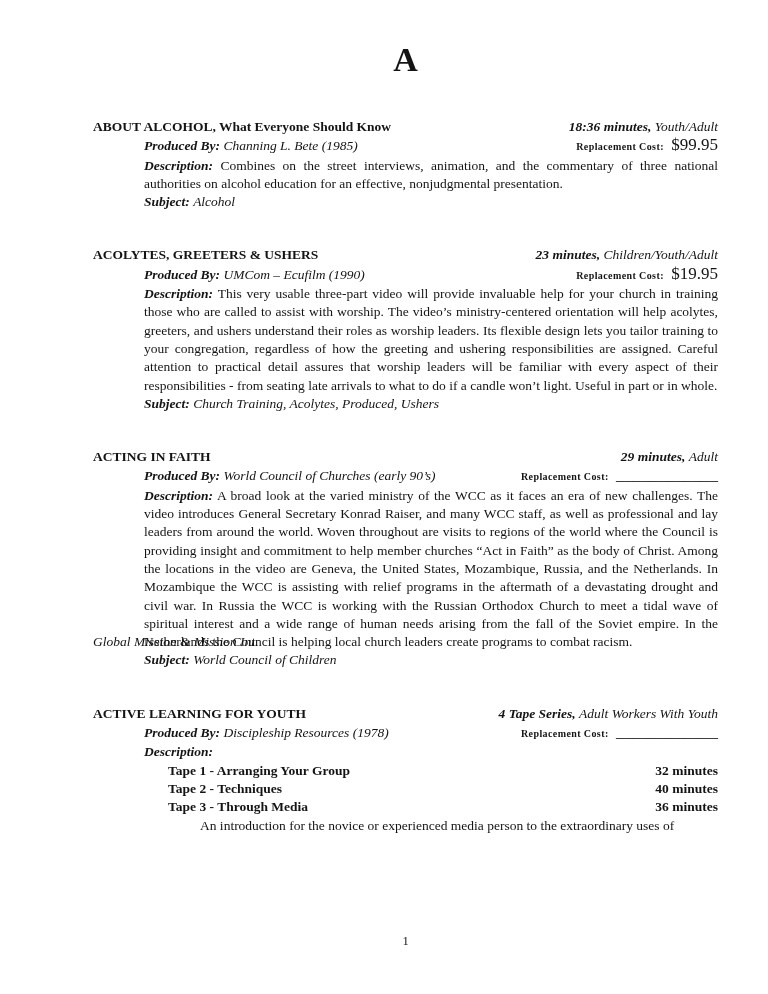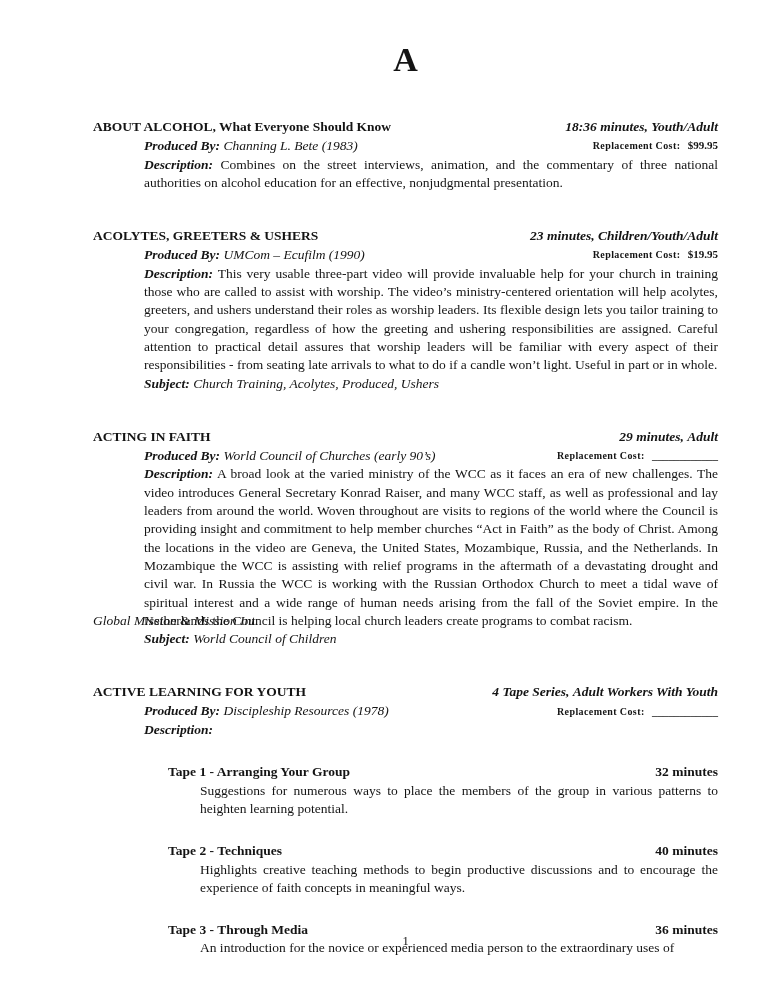--- a/index.html
+++ b/index.html
@@ -24,36 +24,35 @@
     line-height:40px;
     font-weight:bold;
     margin-bottom:38px;
   }
   .entry { margin-bottom:35px; }
   .row { display:flex; justify-content:space-between; align-items:center; }
   .indent1 { padding-left:51px; }
   .title { font-weight:bold; white-space:nowrap; }
   .b  { font-weight:bold;font-style:italic; }
   .i  { font-style:italic; }
-  .bi { font-weight:bold; font-style:italic; }
+  .bi { font-weight:normal; font-style:italic; }
   .cost-label {
     font-size:10px;
     font-weight:bold;
     letter-spacing:0.4px;
     white-space:nowrap;
   }
-  .cost-value { font-size:11px; margin-left:4px; white-space:nowrap;font-weight:bold; }
+  .cost-value { font-size:17px; margin-left:4px; white-space:nowrap; }
   .desc { padding-left:51px; text-align:justify; }
   .annotation { text-align:left; margin-top:-18.3px;font-style:italic; }
   .subject { padding-left:51px; }
   .tape-head {
     padding-left:75px;
     display:flex; justify-content:space-between; align-items:baseline;
     font-weight:bold;
-    margin-top:24px;
   }
   .tape-text { padding-left:107px; text-align:justify; }
   .page-number {
     position:absolute;
     bottom:44px; left:93px; width:625px;
     text-align:center;
     font-size:12.5px;
   }
 </style>
 </head>
@@ -67,30 +66,34 @@
     <div class="row">
       <span class="title">ABOUT ALCOHOL, What Everyone Should Know</span>
       <span>
         <span class="b">18:36 minutes,</span>
         <span class="bi">Youth/Adult</span>
       </span>
     </div>
     <div class="row indent1">
       <span>
         <span class="b">Produced By:</span>
-        <span class="i">Channing L. Bete (1983)</span>
+        <span class="i">Channing L. Bete (1985)</span>
       </span>
       <span>
         <span class="cost-label">Replacement Cost:</span>
         <span class="cost-value">$99.95</span>
       </span>
     </div>
     <div class="desc">
       <span class="b">Description:</span>
       <span>Combines on the street interviews, animation, and the commentary of three national authorities on alcohol education for an effective, nonjudgmental presentation.</span>
+    </div>
+    <div class="subject">
+      <span class="b">Subject:</span>
+      <span class="i">Alcohol</span>
     </div>
   </section>
 
   <section class="entry">
     <div class="row">
       <span class="title">ACOLYTES, GREETERS &amp; USHERS</span>
       <span>
         <span class="b">23 minutes,</span>
         <span class="bi">Children/Youth/Adult</span>
       </span>
@@ -164,29 +167,27 @@
     </div>
     <div class="desc">
       <span class="b">Description:</span>
     </div>
 
     <div>
       <div class="tape-head">
         <span>Tape 1 - Arranging Your Group</span>
         <span>32  minutes</span>
       </div>
-      <div class="tape-text">Suggestions for numerous ways to place the members of the group in various patterns to heighten learning potential.</div>
     </div>
 
     <div>
       <div class="tape-head">
         <span>Tape 2 - Techniques</span>
         <span>40 minutes</span>
       </div>
-      <div class="tape-text">Highlights creative teaching methods to begin productive discussions and to encourage the experience of faith concepts in meaningful ways.</div>
     </div>
 
     <div>
       <div class="tape-head">
         <span>Tape 3 - Through Media</span>
         <span>36 minutes</span>
       </div>
       <div class="tape-text">An introduction for the novice or experienced media person to the extraordinary uses of</div>
     </div>
   </section>

